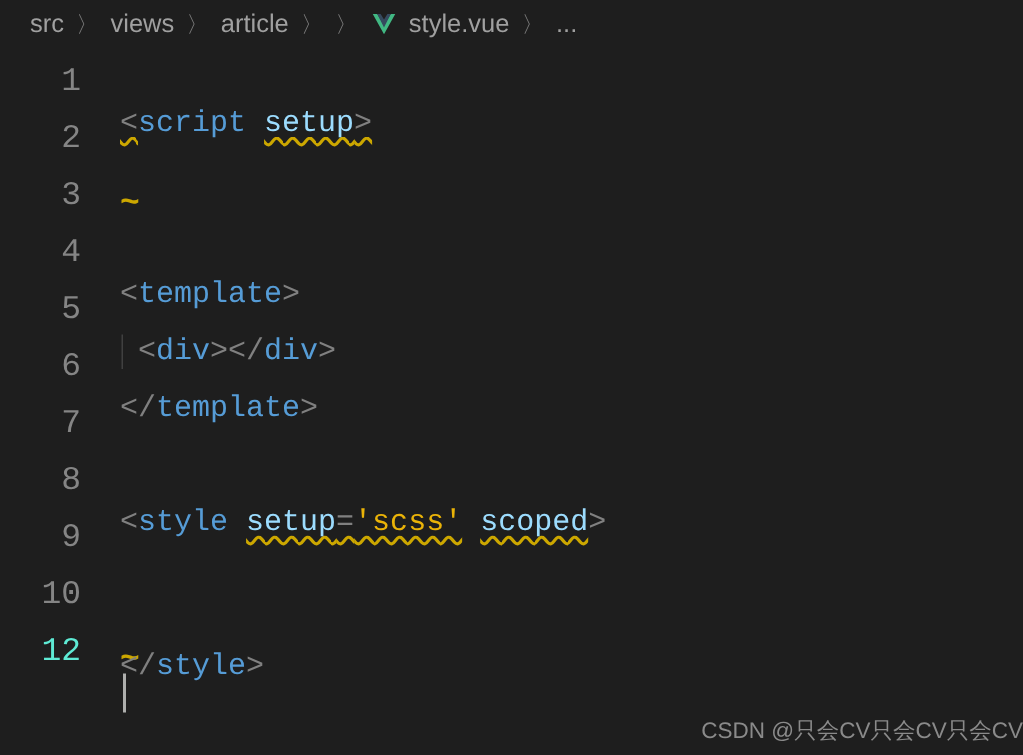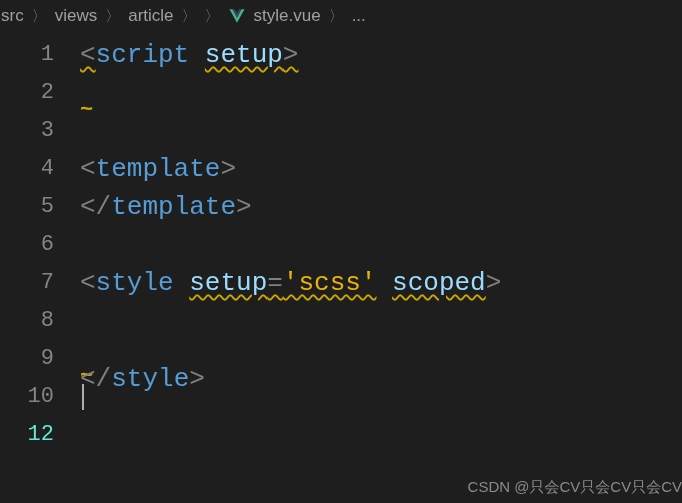--- a/index.html
+++ b/index.html
@@ -7,21 +7,21 @@
       width: 682px;
       height: 503px;
       background: #1e1e1e;
       font-family: Consolas, 'Courier New', monospace;
       overflow: hidden;
       position: relative;
     }
     .breadcrumb {
       display: flex;
       align-items: center;
-      padding: 6px 1px;
+      padding: 6px 20px;
       color: #a0a0a0;
       font-size: 17px;
       gap: 8px;
       font-family: -apple-system, BlinkMacSystemFont, 'Segoe UI', sans-serif;
     }
     .breadcrumb .sep { color: #7a7a7a; font-size: 15px; }
     .vue-icon {
       display: inline-flex;
       align-items: center;
     }
@@ -32,22 +32,23 @@
     .gutter {
       width: 80px;
       text-align: right;
       padding-right: 26px;
       color: #858585;
       font-size: 22px;
       line-height: 38px;
       user-select: none;
     }
     .code {
-      font-size: 26px;
+      font-size: 20px;
       line-height: 38px;
+      margin-top: 28px;
     }
     .code-line {
       white-space: pre;
       height: 38px;
       position: relative;
     }
     .p-bracket { color: #808080; }
     .p-tag { color: #569cd6; }
     .p-attr { color: #9cdcfe; }
     .p-string { color: #eab308; }
@@ -130,20 +131,21 @@
     <div>8</div>
     <div>9</div>
     <div>10</div>
     <div style="color:#5eead4">12</div>
   </div>
   <div class="code">
     <div class="code-line"><span class="p-bracket squiggle-y">&lt;</span><span class="p-tag">script</span> <span class="p-attr squiggle-y">setup</span><span class="p-bracket squiggle-y">&gt;</span></div>
     <div class="code-line"><span class="empty-squiggle"></span></div>
     <div class="code-line"></div>
     <div class="code-line"><span class="p-bracket">&lt;</span><span class="p-tag">template</span><span class="p-bracket">&gt;</span></div>
+    <div class="code-line"><span class="indent-guide"></span><span class="p-bracket">&lt;</span><span class="p-tag">div</span><span class="p-bracket">&gt;</span><span class="p-bracket">&lt;/</span><span class="p-tag">div</span><span class="p-bracket">&gt;</span></div>
     <div class="code-line"><span class="p-bracket">&lt;/</span><span class="p-tag">template</span><span class="p-bracket">&gt;</span></div>
     <div class="code-line"></div>
     <div class="code-line"><span class="p-bracket">&lt;</span><span class="p-tag">style</span> <span class="p-attr squiggle-y">setup</span><span class="p-bracket squiggle-y">=</span><span class="p-string squiggle-y">'scss'</span> <span class="p-attr squiggle-y">scoped</span><span class="p-bracket">&gt;</span></div>
     <div class="code-line"></div>
     <div class="code-line"><span class="empty-squiggle"></span><br><span class="p-bracket" style="position:relative;top:-18px">&lt;/</span><span class="p-tag" style="position:relative;top:-18px">style</span><span class="p-bracket" style="position:relative;top:-18px">&gt;</span></div>
     <div class="code-line"><span class="cursor"></span></div>
   </div>
 </div>
 
 <div class="watermark">CSDN @只会CV只会CV只会CV</div>

